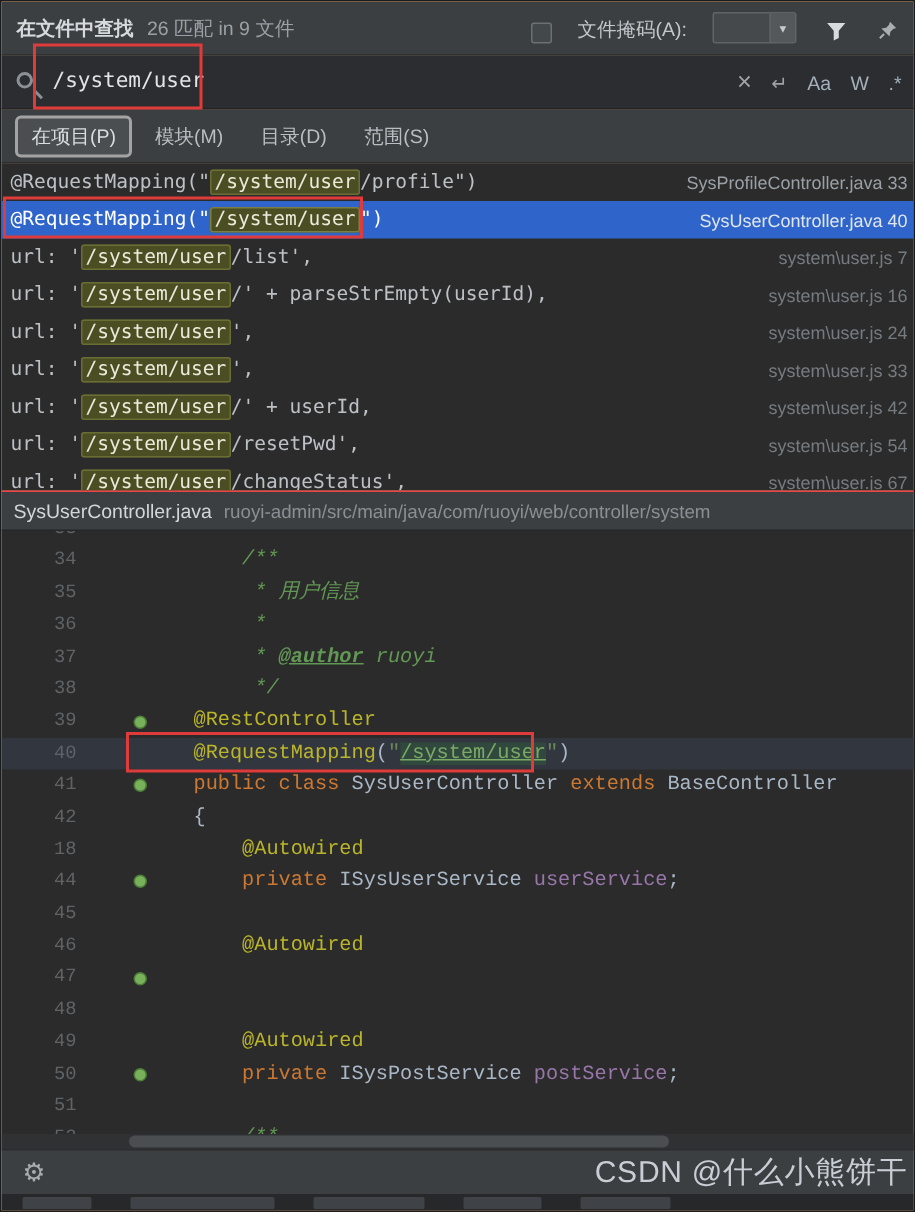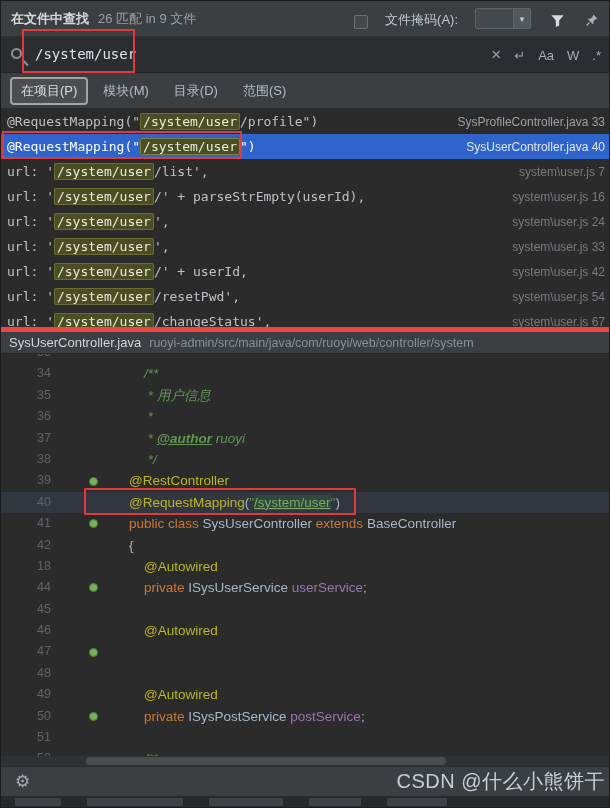--- a/index.html
+++ b/index.html
@@ -38,28 +38,28 @@
   .result-row { height:25px; display:flex; align-items:center; padding:0 6px; font-family:"DejaVu Sans Mono", monospace; font-size:13px; color:#bdc1c5; white-space:pre; }
   .result-row.selected { background:#2f65ca; color:#ffffff; }
   .r-match { background:#4a4e22; border:1px solid #6a6e35; border-radius:2px; padding:0 2px; color:#eceadb; }
   .result-row.selected .r-match { border-color:#7b7f42; }
   .r-ref { margin-left:auto; font-family:"Liberation Sans", sans-serif; font-size:12px; white-space:nowrap; padding-left:8px; }
   .r-ref.java { color:#9aa0a6; }
   .r-ref.js { color:#767b80; }
   .result-row.selected .r-ref { color:#dfe6ee; }
 
   
-  .pvhdr { position:absolute; left:0; top:326px; width:610px; height:27px; background:#3c3f41; border-top:5px solid #ef4444; border-bottom:1px solid #242628; display:flex; align-items:center; padding-left:8px; }
+  .pvhdr { position:absolute; left:0; top:326px; width:610px; height:27px; background:#3c3f41; border-top:1px solid #ef4444; border-bottom:1px solid #242628; display:flex; align-items:center; padding-left:8px; }
   .pv-file { color:#d2d5d9; font-size:13px; }
   .pv-path { color:#8a8f94; font-size:12.5px; margin-left:8px; }
 
   
   .code { position:absolute; left:0; top:353px; width:610px; height:412px; background:#2b2b2b; overflow:hidden; }
   .code-lines { margin-top:-12px; }
-  .code-line { display:flex; height:21.4px; line-height:21.4px; font-family:Liberation Sans, sans-serif;gap:23px; }
+  .code-line { display:flex; height:21.4px; line-height:21.4px; font-family:Liberation Mono, monospace;gap:23px; }
   .code-line.hl { background:#32363f; }
   .ln { flex:0 0 56px; text-align:right; color:#606366; font-size:12.5px; padding-right:6px; }
   .gicon { flex:0 0 26px; display:flex; align-items:center; justify-content:center; }
   .bean { width:9px; height:9px; border-radius:50%; background:#77b25a; border:1px solid #4e7d3a; }
   .ctext { white-space:pre; font-size:13.5px; color:#A9B7C6; }
   .c-cm { color:#629755; font-style:italic; }
   .c-tag { color:#629755; font-style:italic; font-weight:bold; text-decoration:underline; }
   .c-it { color:#629755; font-style:italic; }
   .c-an { color:#BBB529;text-align:center; }
   .c-st { color:#6A8759; }

